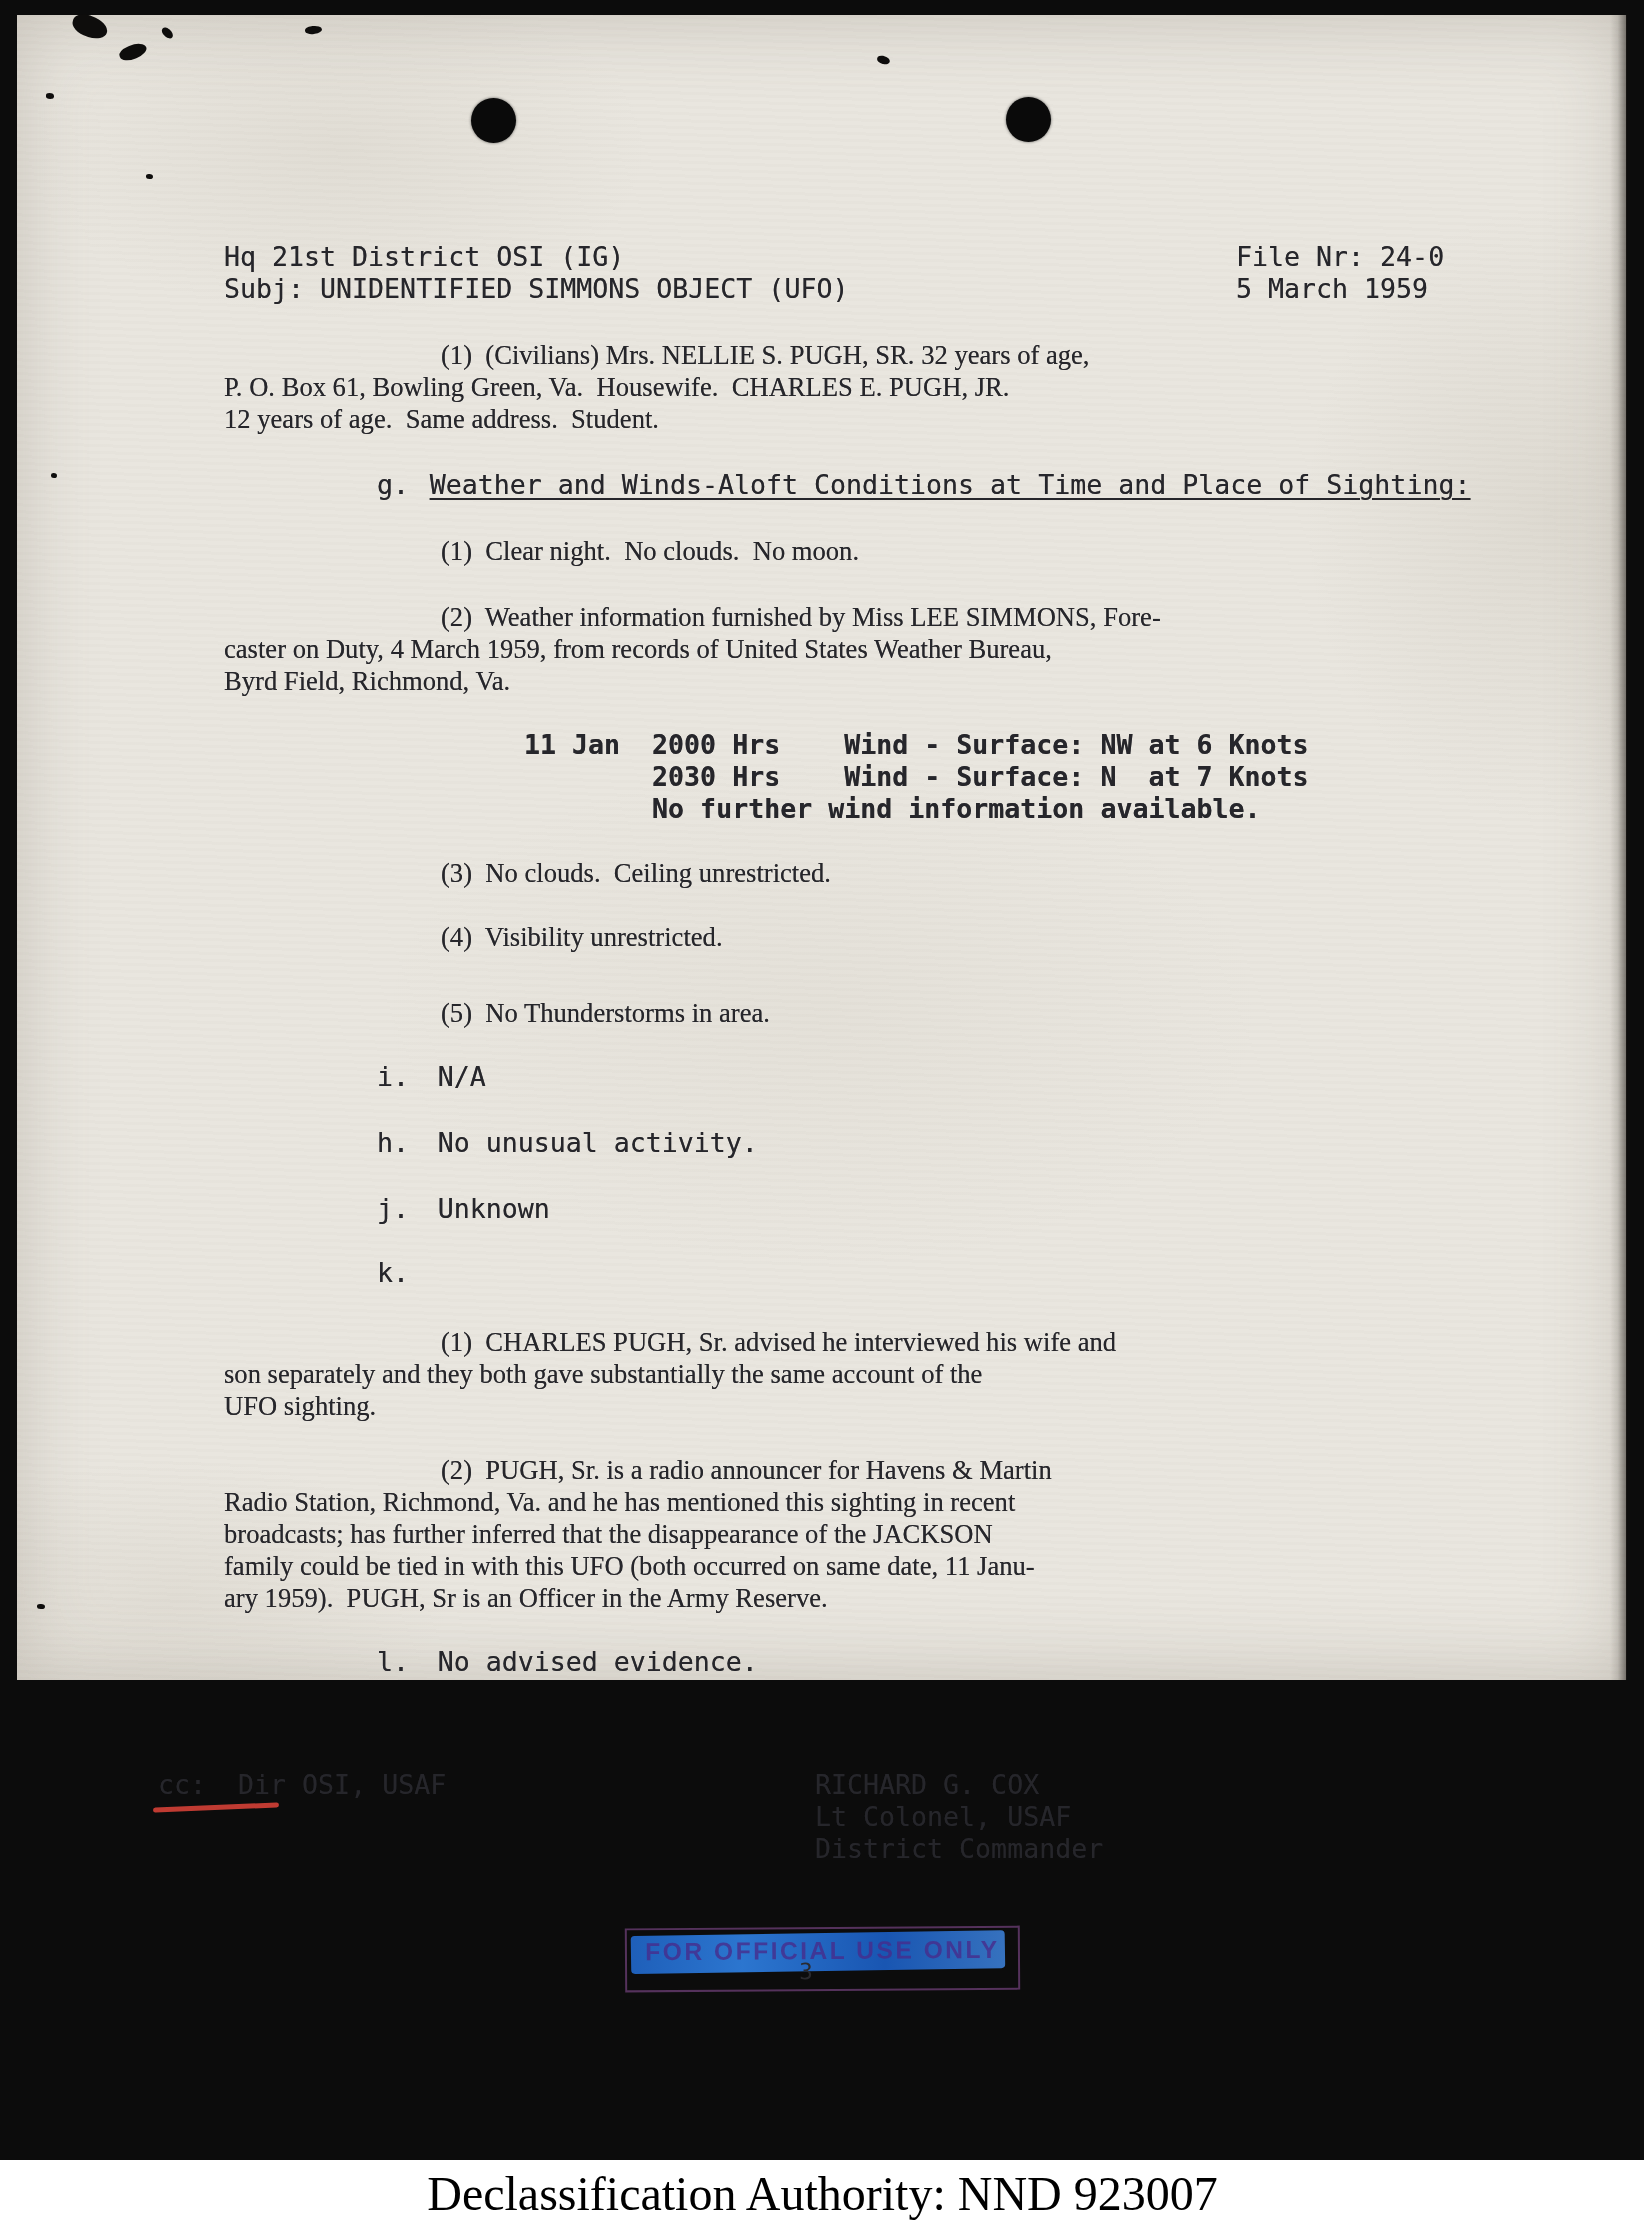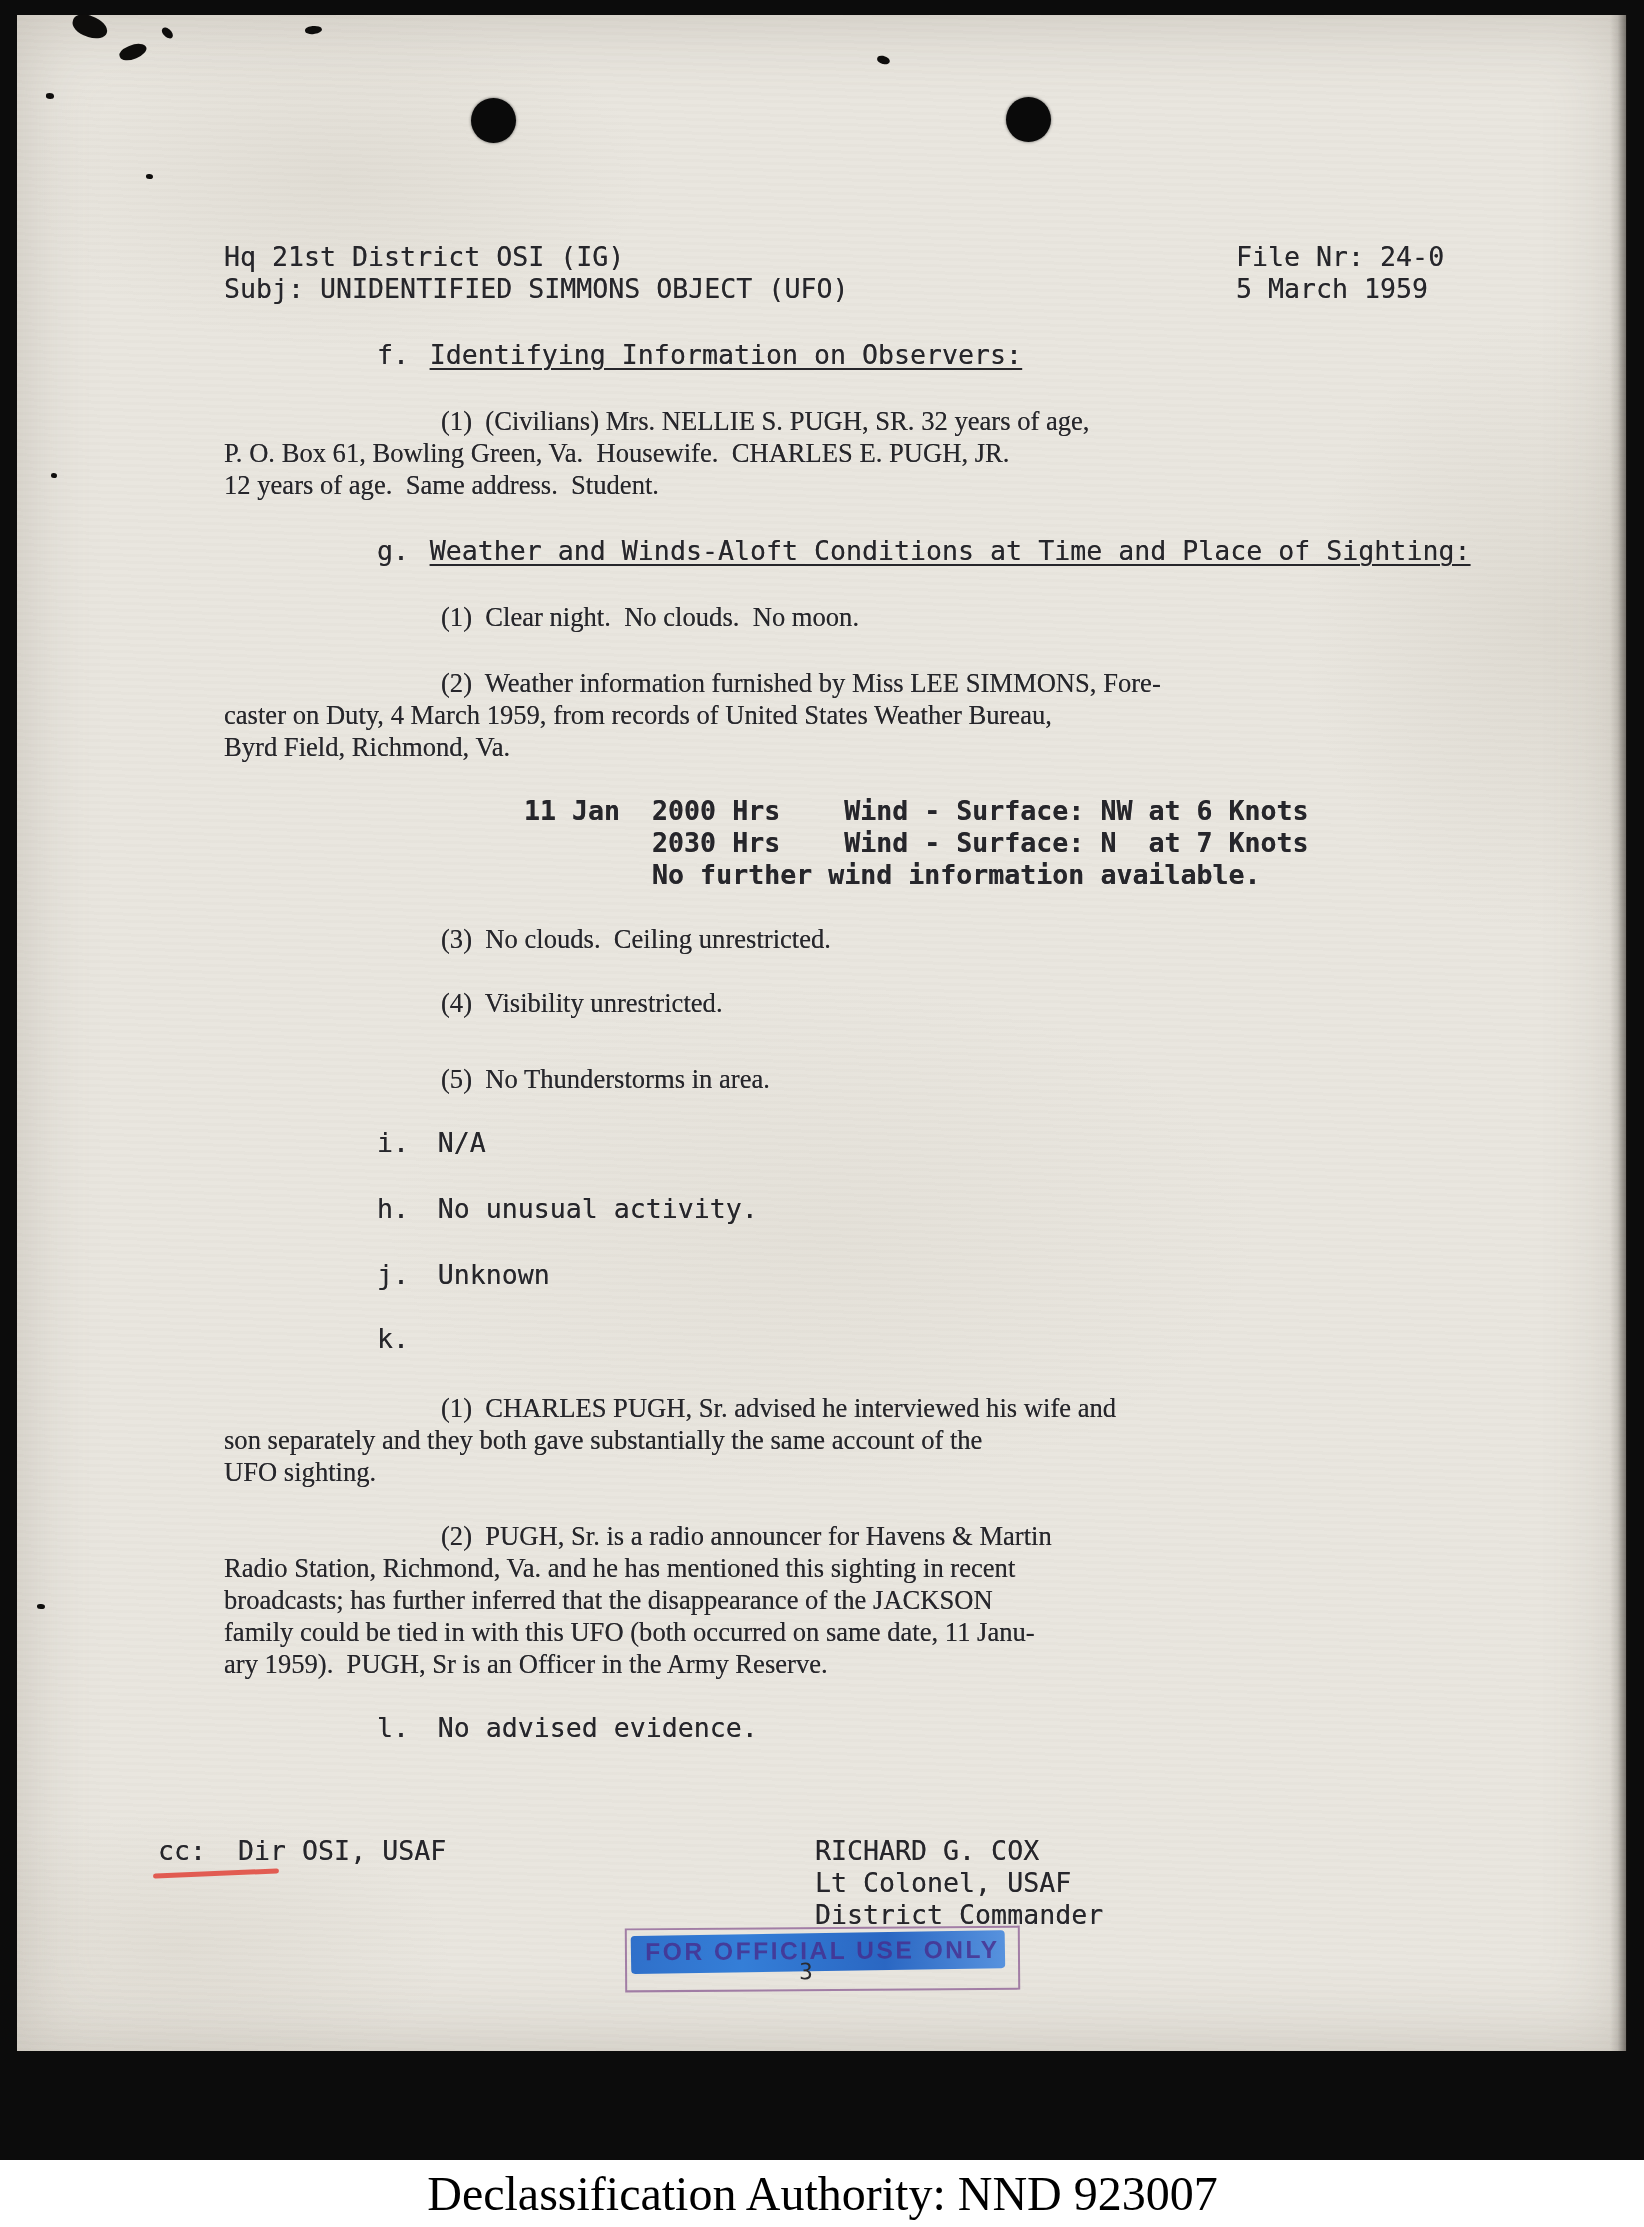--- a/index.html
+++ b/index.html
@@ -8,21 +8,21 @@
     width: 1645px;
     height: 2227px;
     background: #0c0c0c;
     overflow: hidden;
     font-family: "DejaVu Sans Mono", monospace;
   }
   
   .paper {
     position: absolute;
     left: 17px; top: 14.8px;
-    width: 1609px; height: 2036px;
+    width: 1609px; height: 1665px;
     background-color: #e9e6df;
     background-image:
       radial-gradient(ellipse 443px 246px at 20% 8%,  rgba(150,140,120,0.10), transparent 70%),
       radial-gradient(ellipse 345px 443px at 95% 30%, rgba(140,130,110,0.12), transparent 70%),
       radial-gradient(ellipse 591px 345px at 50% 60%, rgba(160,150,130,0.07), transparent 75%),
       radial-gradient(ellipse 394px 197px at 10% 95%, rgba(150,140,120,0.10), transparent 70%),
       repeating-linear-gradient(2deg, rgba(120,110,95,0.025) 0 3px, transparent 3px 6.9px);
     box-shadow: inset 0 0 79px rgba(110,100,85,0.28);
   }
   .paper::after { 
@@ -155,23 +155,20 @@
         <div class="header-left">
           <div>Hq 21st District OSI (IG)</div>
           <div>Subj:  UNIDENTIFIED SIMMONS OBJECT (UFO)</div>
         </div>
         <div class="header-right">
           <div>File Nr:  24-0</div>
           <div>5 March 1959</div>
         </div>
       </div>
 
-      <div class="heading-item mt70">
-        <span class="lbl">f.</span><span class="und">Identifying Information on Observers:</span>
-      </div>
 
       <p class="para mt70">(1)  (Civilians) Mrs. NELLIE S. PUGH, SR. 32 years of age,
 P. O. Box 61, Bowling Green, Va.  Housewife.  CHARLES E. PUGH, JR.
 12 years of age.  Same address.  Student.</p>
 
       <div class="heading-item mt70">
         <span class="lbl">g.</span><span class="und">Weather and Winds-Aloft Conditions at Time and Place of Sighting:</span>
       </div>
 
       <p class="para mt70">(1)  Clear night.  No clouds.  No moon.</p>

